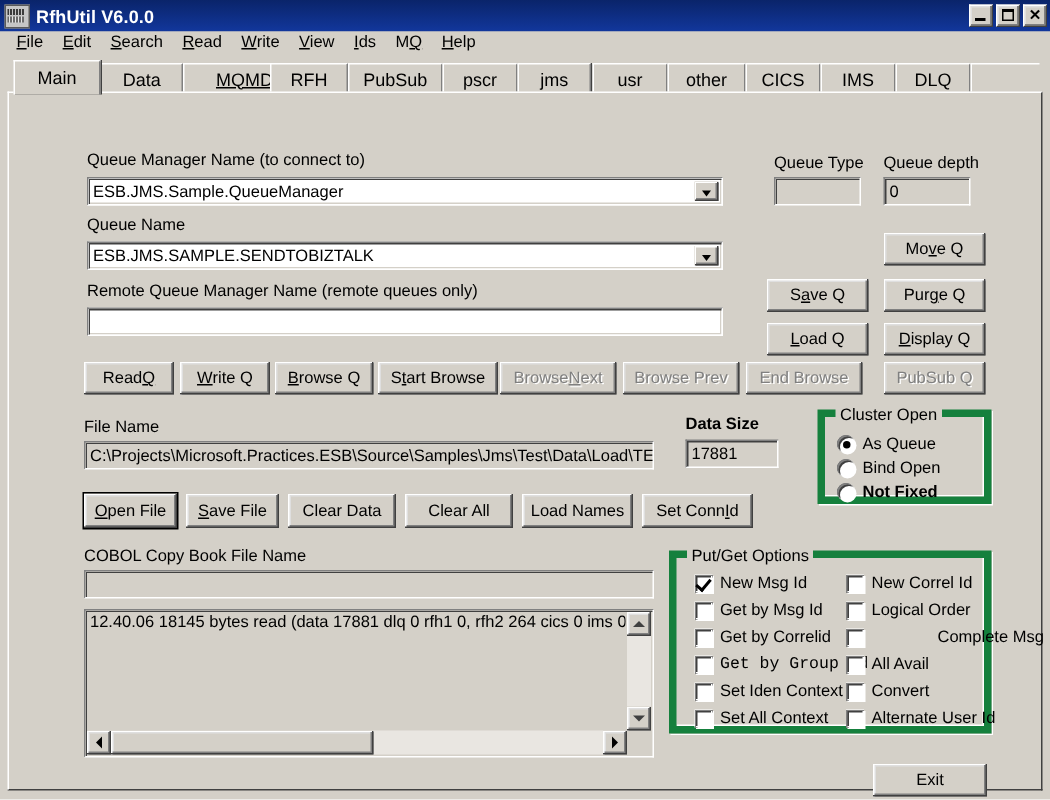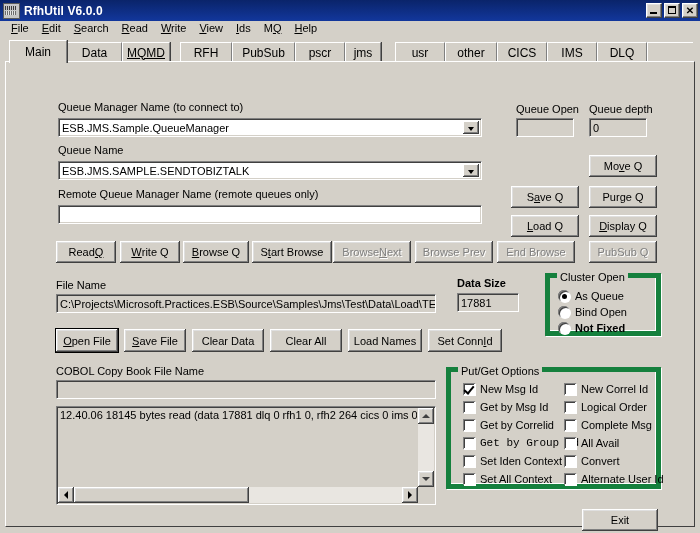--- a/index.html
+++ b/index.html
@@ -409,33 +409,33 @@
 
   <div class="client">
 
     <div class="tabstrip" id="tabstrip">
         <div class="tab active" style="left: 4px; width: 58px;">
           <span>Main</span>
         </div>
         <div class="tab" style="left: 62px; width: 55px;">
           <span>Data</span>
         </div>
-        <div class="tab" style="left: 117px; width: 48px; text-decoration: underline;">
+        <div class="tab" style="left: 117px; width: 82px; text-decoration: underline;">
           <span>MQMD</span>
         </div>
         <div class="tab" style="left: 175px; width: 52px;">
           <span>RFH</span>
         </div>
         <div class="tab" style="left: 227px; width: 63px;">
           <span>PubSub</span>
         </div>
         <div class="tab" style="left: 290px; width: 50px;">
           <span>pscr</span>
         </div>
-        <div class="tab" style="left: 340px; width: 36px;">
+        <div class="tab" style="left: 340px; width: 49px;">
           <span>jms</span>
         </div>
         <div class="tab" style="left: 390px; width: 50px;">
           <span>usr</span>
         </div>
         <div class="tab" style="left: 440px; width: 52px;">
           <span>other</span>
         </div>
         <div class="tab" style="left: 492px; width: 50px;">
           <span>CICS</span>
@@ -459,21 +459,21 @@
 
       <div class="lbl" style="left:52px; top:82px;">Queue Name</div>
       <div class="combo" style="left:52px; top:99px; width:424px; height:19px;">
         <div class="val">ESB.JMS.SAMPLE.SENDTOBIZTALK</div>
         <div class="arrowbtn"></div>
       </div>
 
       <div class="lbl" style="left:52px; top:126px;">Remote Queue Manager Name (remote queues only)</div>
       <div class="field" style="left:52px; top:143px; width:424px; height:19px;"></div>
 
-      <div class="lbl" style="left:510px; top:41px;">Queue Open</div>
+      <div class="lbl" style="left:510px; top:41px;">Queue Type</div>
       <div class="field gray" style="left:510px; top:56px; width:58px; height:19px;"></div>
 
       <div class="lbl" style="left:583px; top:41px;">Queue depth</div>
       <div class="field gray" style="left:583px; top:56px; width:58px; height:19px;">0</div>
 
       <div class="btn" style="left:583px; top:93px; width:68px; height:22px;">Mo<u>v</u>e Q</div>
       <div class="btn" style="left:505px; top:124px; width:68px; height:22px;">S<u>a</u>ve Q</div>
       <div class="btn" style="left:583px; top:124px; width:68px; height:22px;">Pur<u>g</u>e Q</div>
       <div class="btn" style="left:505px; top:153px; width:68px; height:22px;"><u>L</u>oad Q</div>
       <div class="btn" style="left:583px; top:153px; width:68px; height:22px;"><u>D</u>isplay Q</div>
@@ -548,21 +548,21 @@
         </div>
 
         <div class="cbx" style="left:113px; top:11px;">
           <span class="box"></span>
           <span>New Correl Id</span>
         </div>
         <div class="cbx" style="left:113px; top:29px;">
           <span class="box"></span>
           <span>Logical Order</span>
         </div>
-        <div class="cbx" style="left:113px; top:47px;">
+        <div class="cbx" style="left:113px; top:47px;gap:44px;">
           <span class="box"></span>
           <span>Complete Msg</span>
         </div>
         <div class="cbx" style="left:113px; top:65px;">
           <span class="box"></span>
           <span>All Avail</span>
         </div>
         <div class="cbx" style="left:113px; top:83px;">
           <span class="box"></span>
           <span>Convert</span>

